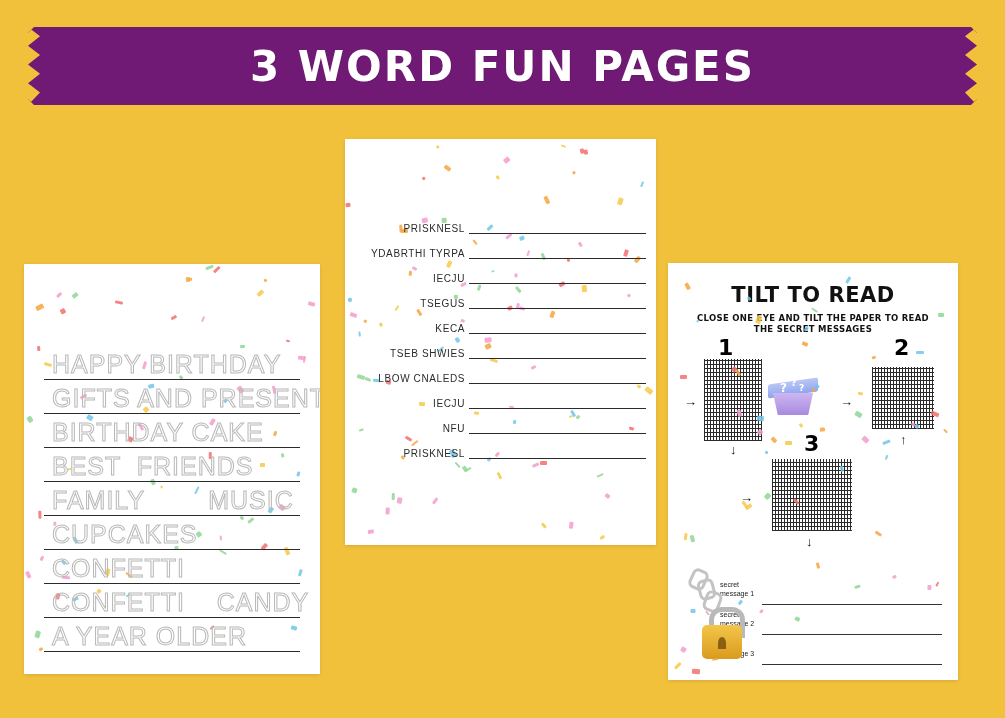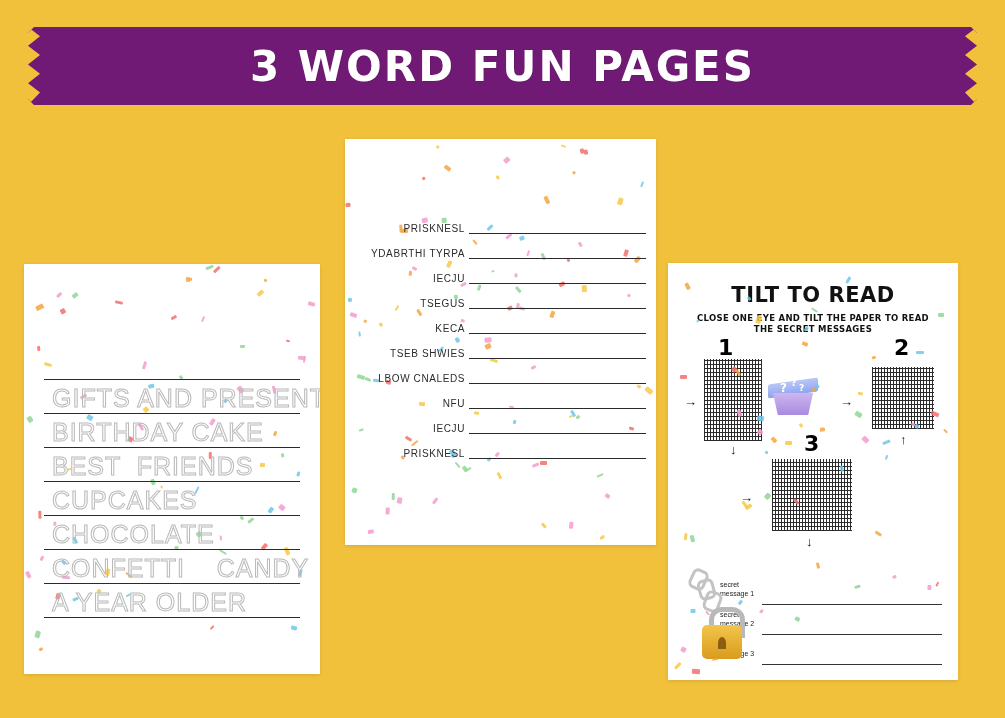--- a/index.html
+++ b/index.html
@@ -380,40 +380,45 @@
       <div class="confetti" style="left: 256.642px; top: 188.531px; width: 3.1px; height: 4.4px; background: rgb(143, 214, 148); transform: rotate(168deg); opacity: 0.85; position: absolute;"></div>
       <div class="confetti" style="left: 245.66px; top: 124.405px; width: 7.7px; height: 3.4px; background: rgb(245, 156, 205); transform: rotate(78deg); opacity: 0.85; position: absolute;"></div>
       <div class="confetti" style="left: 9.58483px; top: 367.687px; width: 7.3px; height: 5px; background: rgb(143, 214, 148); transform: rotate(107deg); opacity: 0.85; position: absolute;"></div>
       <div class="confetti" style="left: 215.751px; top: 251.71px; width: 3.4px; height: 4.2px; background: rgb(143, 214, 148); transform: rotate(133deg); opacity: 0.85; position: absolute;"></div>
       <div class="confetti" style="left: 101.49px; top: 309.806px; width: 7.9px; height: 2.1px; background: rgb(247, 164, 64); transform: rotate(38deg); opacity: 0.85; position: absolute;"></div>
       <div class="confetti" style="left: 48.1374px; top: 275.31px; width: 7.3px; height: 2.6px; background: rgb(111, 199, 232); transform: rotate(62deg); opacity: 0.85; position: absolute;"></div>
       <div class="confetti" style="left: 151.025px; top: 281.555px; width: 3.4px; height: 3.7px; background: rgb(143, 214, 148); transform: rotate(83deg); opacity: 0.85; position: absolute;"></div>
     </div>
   <div id="trace-lines">
       <div class="trace-line">
+        <div class="trace-text">HAPPY BIRTHDAY</div>
         <div class="trace-rule"></div>
       </div>
       <div class="trace-line">
         <div class="trace-text">GIFTS AND PRESENTS</div>
         <div class="trace-rule"></div>
       </div>
       <div class="trace-line">
         <div class="trace-text">BIRTHDAY CAKE</div>
         <div class="trace-rule"></div>
       </div>
       <div class="trace-line">
         <div class="trace-text">BEST  FRIENDS</div>
         <div class="trace-rule"></div>
       </div>
       <div class="trace-line">
+        <div class="trace-text">FAMILY        MUSIC</div>
+        <div class="trace-rule"></div>
+      </div>
+      <div class="trace-line">
         <div class="trace-text">CUPCAKES</div>
         <div class="trace-rule"></div>
       </div>
       <div class="trace-line">
-        <div class="trace-text">CHOCOLATE</div>
+        <div class="trace-text">CONFETTI</div>
         <div class="trace-rule"></div>
       </div>
       <div class="trace-line">
         <div class="trace-text">CONFETTI    CANDY</div>
         <div class="trace-rule"></div>
       </div>
       <div class="trace-line">
         <div class="trace-text">A YEAR OLDER</div>
         <div class="trace-rule"></div>
       </div>
@@ -541,25 +546,25 @@
       </div>
       <div class="scramble-row">
         <div class="scramble-word">TSEB SHWIES</div>
         <div class="scramble-rule"></div>
       </div>
       <div class="scramble-row">
         <div class="scramble-word">LBOW CNALEDS</div>
         <div class="scramble-rule"></div>
       </div>
       <div class="scramble-row">
+        <div class="scramble-word">IECJU</div>
+        <div class="scramble-rule"></div>
+      </div>
+      <div class="scramble-row">
         <div class="scramble-word">NFU</div>
-        <div class="scramble-rule"></div>
-      </div>
-      <div class="scramble-row">
-        <div class="scramble-word">IECJU</div>
         <div class="scramble-rule"></div>
       </div>
       <div class="scramble-row">
         <div class="scramble-word">PRISKNESL</div>
         <div class="scramble-rule"></div>
       </div>
     </div>
 </div>
 
 <div class="sheet" id="sheet-tilt">

